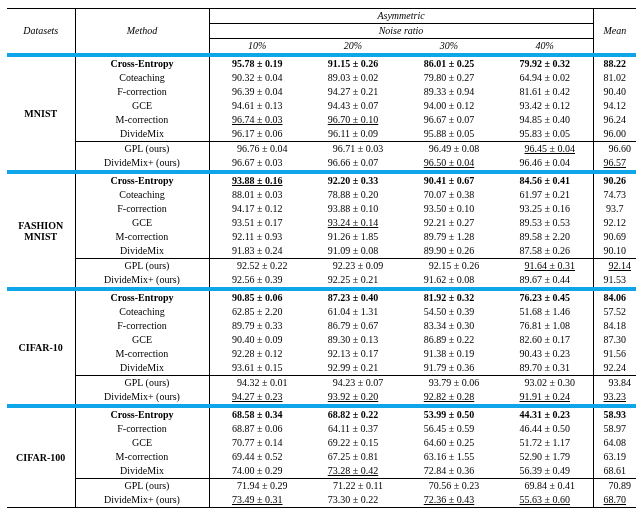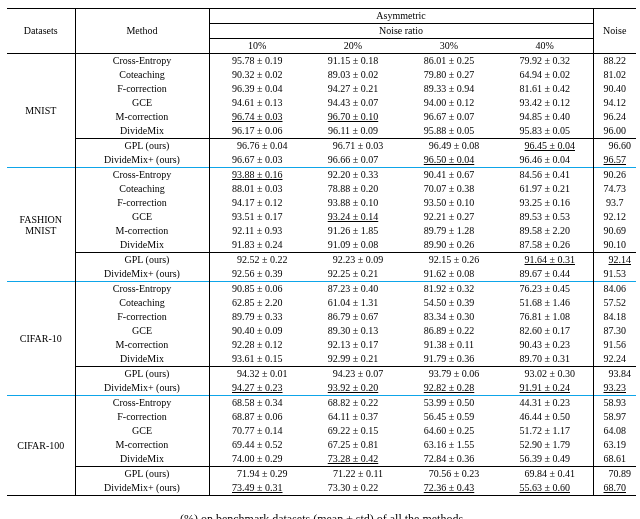--- a/index.html
+++ b/index.html
@@ -10,25 +10,25 @@
   .page{padding:8px 0 0 7px;}
   table{
     border-collapse:collapse;table-layout:fixed;width:629px;
     font-size:10px;border-top:1px solid #000;border-bottom:1px solid #000;
   }
   th,td{
     font-weight:normal;text-align:center;vertical-align:middle;
     padding:0 2px;height:14px;line-height:12px;white-space:nowrap;
     overflow:hidden;
   }
-  thead th{height:14px;}
+  thead th{height:14px;font-style:italic;}
   .br{border-right:1px solid #000;}
   .bl{border-left:1px solid #000;}
   .bb{border-bottom:1px solid #000;}
-  .gt{border-top:1px solid #0ea5e9;}   
+  .gt{border-top:4px solid #0ea5e9;font-weight:bold;}   
   .ot{border-top:1px solid #000;padding-left:12px;}   
   .ds{white-space:normal;line-height:11px;border-right:1px solid #000;}
   .b{font-weight:normal;}
   .u{text-decoration:underline;}
   .caption{
     width:629px;margin-top:16px;text-align:center;font-size:12px;
     line-height:15px;color:#000;
   }
 </style>
 </head>
@@ -44,45 +44,45 @@
       <col style="width:96px">
       <col style="width:96px">
       <col style="width:96px">
       <col style="width:43px">
     </colgroup>
     <thead>
       <tr>
         <th rowspan="3" class="br bb">Datasets</th>
         <th rowspan="3" class="br bb">Method</th>
         <th colspan="4" class="bb">Asymmetric</th>
-        <th rowspan="3" class="bl bb">Noise</th>
+        <th rowspan="3" class="bl bb">Mean</th>
       </tr>
       <tr>
         <th colspan="4" class="bb">Noise ratio</th>
       </tr>
       <tr>
         <th class="bb">10%</th>
         <th class="bb">20%</th>
         <th class="bb">30%</th>
         <th class="bb">40%</th>
       </tr>
     </thead>
     <tbody>
         <tr>
           <td rowspan="8" class="ds gt">MNIST</td>
           <td class="gt br">Cross-Entropy</td>
           <td class="gt ">95.78 ± 0.19</td>
-          <td class="gt ">91.15 ± 0.18</td>
+          <td class="gt ">91.15 ± 0.26</td>
           <td class="gt ">86.01 ± 0.25</td>
           <td class="gt ">79.92 ± 0.32</td>
           <td class="gt bl ">88.22</td>
         </tr>
         <tr>
           <td class="br">Coteaching</td>
-          <td class="">90.32 ± 0.02</td>
+          <td class="">90.32 ± 0.04</td>
           <td class="">89.03 ± 0.02</td>
           <td class="">79.80 ± 0.27</td>
           <td class="">64.94 ± 0.02</td>
           <td class="bl ">81.02</td>
         </tr>
         <tr>
           <td class="br">F-correction</td>
           <td class="">96.39 ± 0.04</td>
           <td class="">94.27 ± 0.21</td>
           <td class="">89.33 ± 0.94</td>
@@ -224,21 +224,21 @@
           <td class="">90.40 ± 0.09</td>
           <td class="">89.30 ± 0.13</td>
           <td class="">86.89 ± 0.22</td>
           <td class="">82.60 ± 0.17</td>
           <td class="bl ">87.30</td>
         </tr>
         <tr>
           <td class="br">M-correction</td>
           <td class="">92.28 ± 0.12</td>
           <td class="">92.13 ± 0.17</td>
-          <td class="">91.38 ± 0.11</td>
+          <td class="">91.38 ± 0.19</td>
           <td class="">90.43 ± 0.23</td>
           <td class="bl ">91.56</td>
         </tr>
         <tr>
           <td class="br">DivideMix</td>
           <td class="">93.61 ± 0.15</td>
           <td class="">92.99 ± 0.21</td>
           <td class="">91.79 ± 0.36</td>
           <td class="">89.70 ± 0.31</td>
           <td class="bl ">92.24</td>

